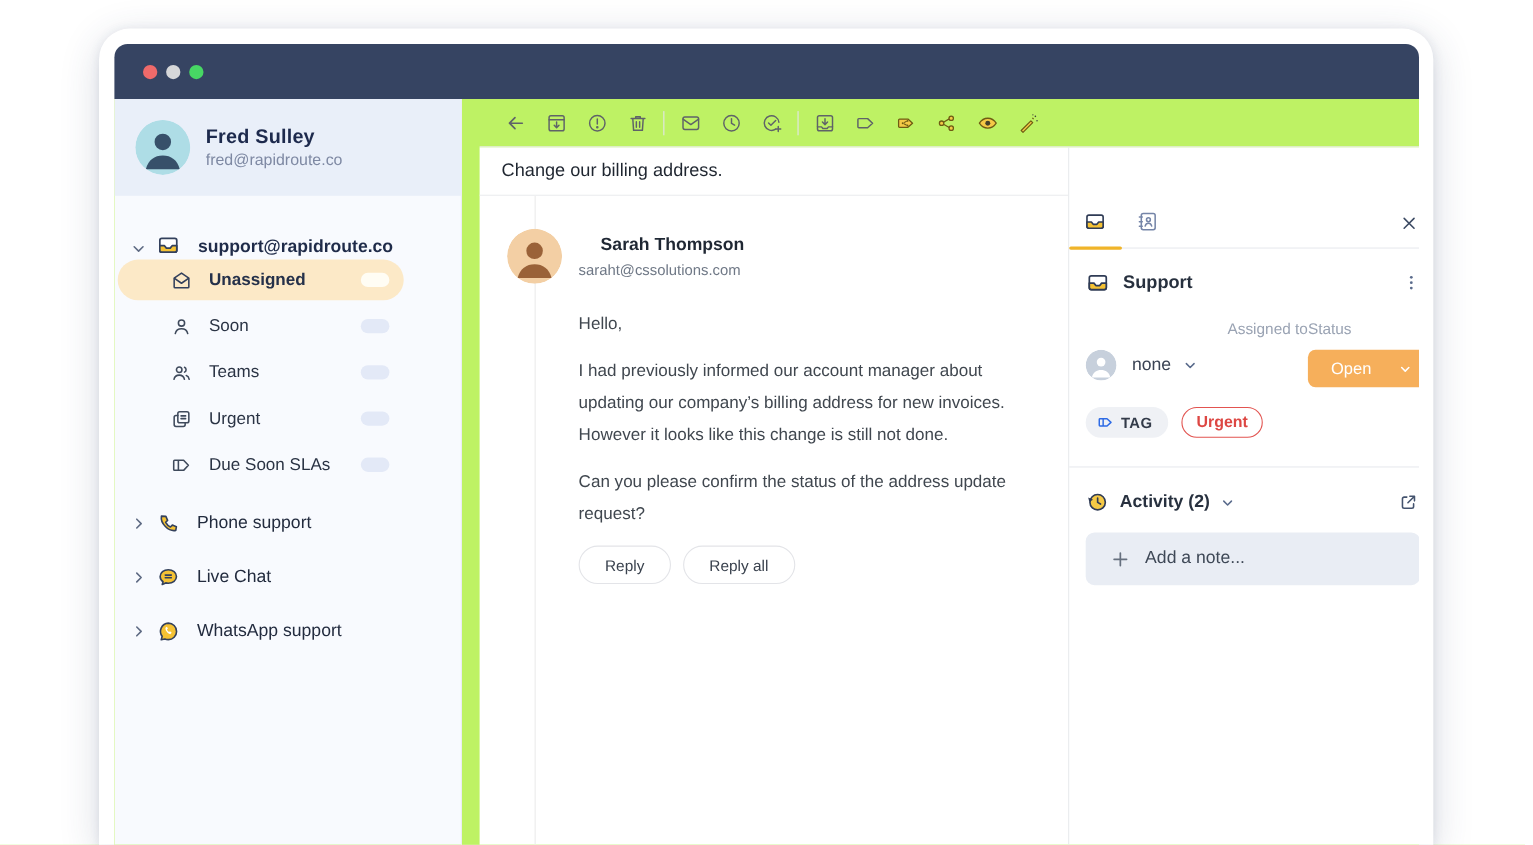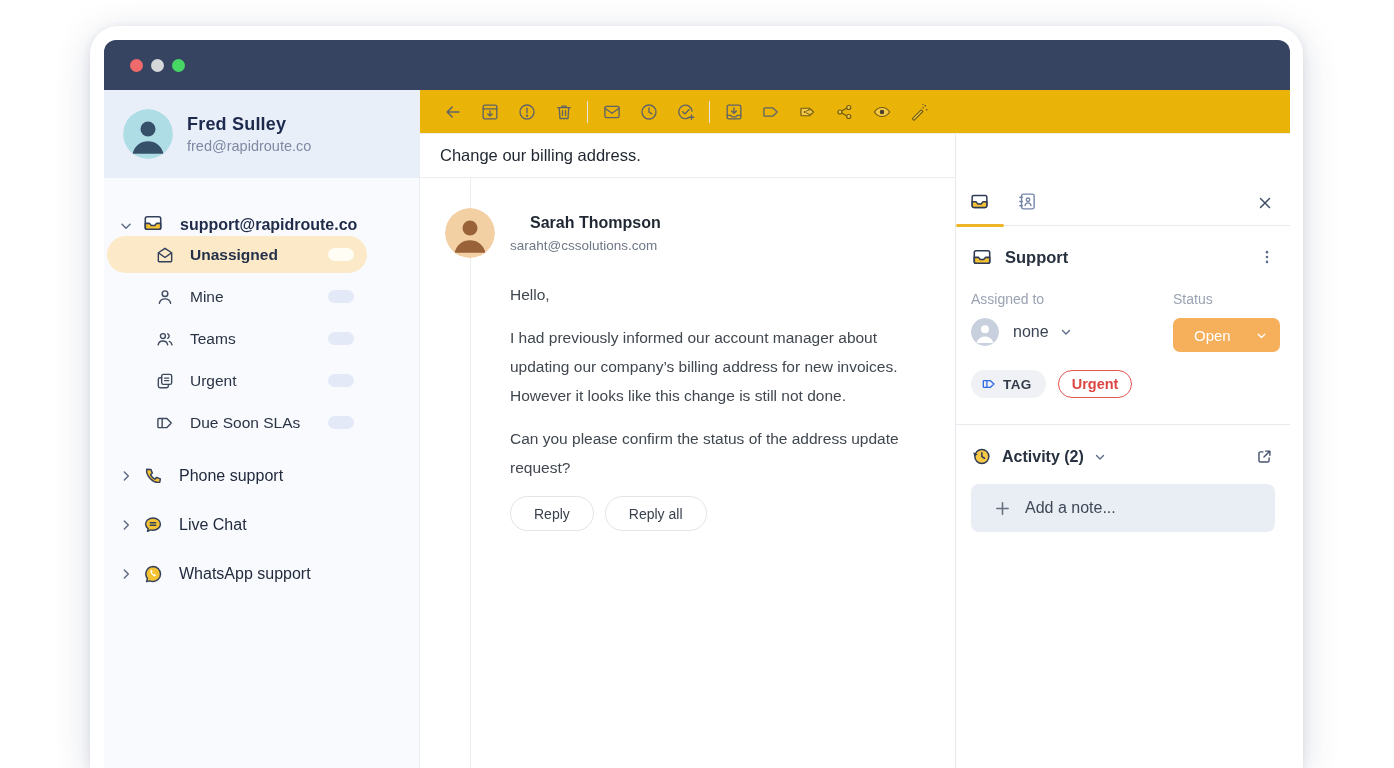--- a/index.html
+++ b/index.html
@@ -14,21 +14,21 @@
     box-shadow:0 8px 36px rgba(43,62,99,.18), 0 2px 10px rgba(43,62,99,.10);
   }
   .titlebar {
     position:absolute; left:14px; top:14px; width:1186px; height:50px;
     background:#364462; border-radius:12px 12px 0 0;
     display:flex; align-items:center; padding-left:26px; gap:8px;
   }
   .dot { width:13px; height:13px; border-radius:50%; }
   .dot.r { background:#EF6A6A; } .dot.g1 { background:#D6D7D9; } .dot.g2 { background:#47D764; }
 
-  .app { position:absolute; left:14px; top:64px; width:1186px; bottom:0; display:flex; background:#eab308; overflow:hidden; }
+  .app { position:absolute; left:14px; top:64px; width:1186px; bottom:0; display:flex; background:#bef264; overflow:hidden;gap:16px; }
 
   
   .sidebar { width:316px; flex:none; background:#F8FAFE; border-right:1px solid #EAEDF3; display:flex; flex-direction:column; }
   .user-card { height:88px; flex:none; background:#E9EFF9; display:flex; align-items:center; padding-left:19px; }
   .avatar-50 { width:50px; height:50px; border-radius:50%; flex:none; }
   .user-meta { margin-left:14px; }
   .user-name { font-size:18px; font-weight:700; color:#1D2A4D; letter-spacing:.2px; }
   .user-email { font-size:14.5px; color:#7E89A3; margin-top:3px; }
 
   .mailbox-row { margin-top:16px; height:40px; display:flex; align-items:flex-end; padding-left:14px; cursor:pointer; }
@@ -81,21 +81,21 @@
   .tab svg { width:21px; height:21px; }
   .tab.contact { color:#7585A8; margin-left:13px; }
   .tab-underline { position:absolute; left:0; bottom:-2px; width:48px; height:3px; background:#F0B429; border-radius:2px; }
   .close-x { margin-left:auto; width:18px; height:18px; color:#3C4A63; cursor:pointer; }
 
   .support-row { display:flex; align-items:center; padding:20px 14px 0 15px; }
   .support-row .lbl { margin-left:12px; font-size:16.5px; font-weight:600; color:#27303E; }
   .kebab { margin-left:auto; width:18px; height:18px; color:#5A6B8C; cursor:pointer; }
 
   .assign-grid { padding:23px 10px 0 15px; display:flex; }
-  .assign-col { width:203px; }
+  .assign-col { width:203px;text-align:right; }
   .field-label { font-size:14px; color:#9AA3B3; margin-bottom:11px; }
   .assignee-row { display:flex; align-items:center; cursor:pointer; }
   .assignee-row .who { margin-left:14px; font-size:16px; color:#3A4354; }
   .assignee-row .chev { margin-left:10px; color:#5A6B8C; width:14px; height:14px; }
   .open-btn { width:107px; height:34px; background:#F6AF5B; border:none; border-radius:7px; color:#fff; font-size:15px; font-weight:500; display:flex; align-items:center; padding:0 12px 0 21px; cursor:pointer; font-family:"Liberation Sans", sans-serif; }
   .open-btn svg { margin-left:auto; width:13px; height:13px; }
 
   .chips-row { padding:18px 15px 0; display:flex; gap:12px; align-items:center; }
   .chip-tag { height:28px; background:#EFF1F5; border-radius:14px; display:flex; align-items:center; padding:0 14px 0 10px; gap:6px; font-size:13.5px; font-weight:700; color:#333B49; letter-spacing:.4px; cursor:pointer; }
   .chip-urgent { height:28px; background:#fff; border:1.5px solid #E25450; border-radius:15px; display:flex; align-items:center; padding:0 13px; font-size:14.5px; font-weight:600; color:#DD4743; cursor:pointer; }
@@ -160,21 +160,21 @@
             <path d="M4 9.3l8 5.7 8-5.7"></path>
           </svg>
         <span class="lbl">Unassigned</span>
         <span class="pill"></span>
       </div>
       <div class="side-item">
         <svg class="icn20" viewBox="0 0 24 24" fill="none" stroke="#3F4A5C" stroke-width="1.7" stroke-linecap="round">
             <circle cx="12" cy="8" r="3.4"></circle>
             <path d="M5.2 19.5c.8-3.6 3.3-5.3 6.8-5.3s6 1.7 6.8 5.3"></path>
           </svg>
-        <span class="lbl">Mine</span>
+        <span class="lbl">Soon</span>
         <span class="pill"></span>
       </div>
       <div class="side-item">
         <svg class="icn20" viewBox="0 0 24 24" fill="none" stroke="#3F4A5C" stroke-width="1.7" stroke-linecap="round">
             <circle cx="9.5" cy="8.5" r="3"></circle>
             <path d="M3.8 19c.6-3 2.7-4.6 5.7-4.6s5.1 1.6 5.7 4.6"></path>
             <path d="M15.3 5.8a3 3 0 0 1 0 5.4M17.2 14.9c1.8.6 2.8 2 3.2 4.1"></path>
           </svg>
         <span class="lbl">Teams</span>
         <span class="pill"></span>

